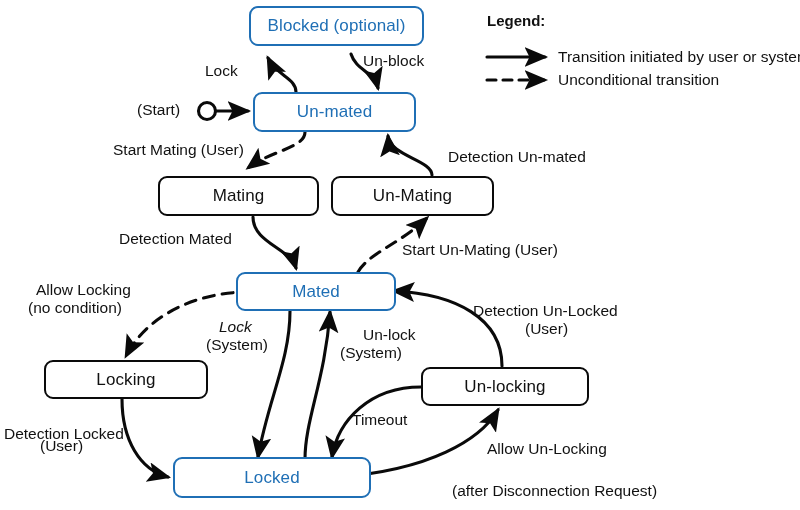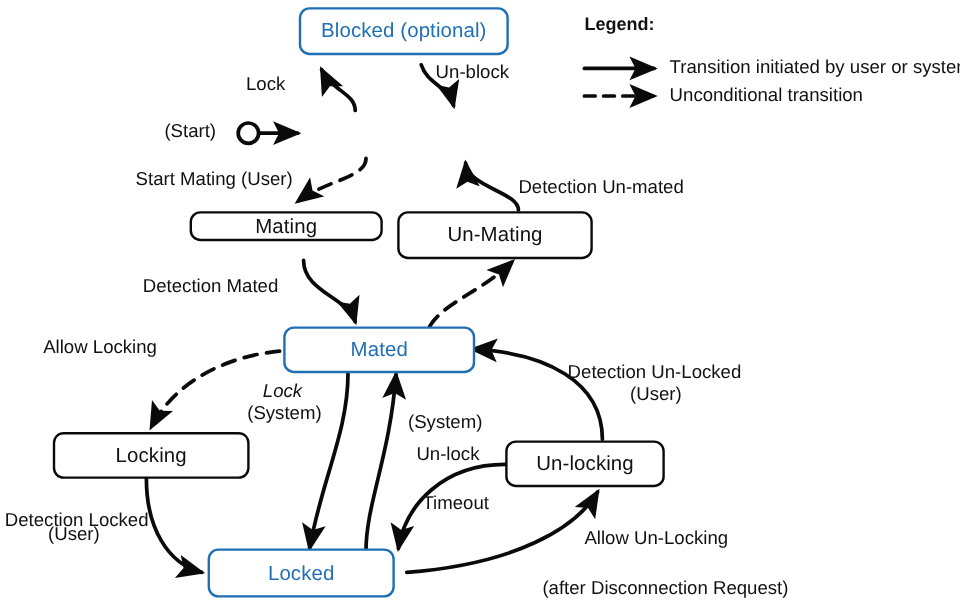--- a/index.html
+++ b/index.html
@@ -115,64 +115,69 @@
 
       <path d="M487,57 L545,57" marker-end="url(#ahleg)"></path>
       <path d="M487,80 L545,80" stroke-dasharray="9 7" marker-end="url(#ahleg)"></path>
     </g>
   </svg>
 
   <div class="node blue" style="left:249px;  top:6px;   width:175px; height:40px;">
     <span>Blocked (optional)</span>
   </div>
 
+  <div class="node blue" style="left:253px;  top:92px;  width:163px; height:40px;">
+    <span>Un-mated</span>
+  </div>
 
-  <div class="node black" style="left:158px;  top:176px; width:161px; height:25px;">
+  <div class="node black" style="left:158px;  top:176px; width:161px; height:40px;">
     <span>Mating</span>
   </div>
 
   <div class="node black" style="left:331px;  top:176px; width:163px; height:40px;">
     <span>Un-Mating</span>
   </div>
 
   <div class="node black" style="left:44px;   top:360px; width:164px; height:39px;">
     <span>Locking</span>
   </div>
 
   <div class="node blue" style="left:236px;  top:272px; width:160px; height:39px;">
     <span>Mated</span>
   </div>
 
-  <div class="node black" style="left:421px;  top:367px; width:133px; height:39px;">
+  <div class="node black" style="left:421px;  top:367px; width:168px; height:39px;">
     <span>Un-locking</span>
   </div>
 
-  <div class="node blue" style="left:173px;  top:457px; width:156px; height:41px;justify-content:center;">
+  <div class="node blue" style="left:173px;  top:457px; width:198px; height:41px;justify-content:center;">
     <span>Locked</span>
   </div>
 
   <div class="lbl" style="left:137px; top:101px;">(Start)</div>
 
   <div class="lbl" style="left:205px; top:62px;">Lock</div>
 
   <div class="lbl" style="left:363px; top:52px;">Un-block</div>
 
   <div class="lbl" style="left:113px; top:141px;">Start Mating (User)</div>
 
-  <div class="lbl" style="left:432px; top:148px;">Detection Un-mated</div>
+  <div class="lbl" style="left:448px; top:148px;">Detection Un-mated</div>
 
   <div class="lbl" style="left:119px; top:230px;">Detection Mated</div>
 
+  <div class="lbl" style="left:402px; top:241px;">Start Un-Mating (User)</div>
 
   <div class="lbl c" style="left:36px;  top:281px;">Allow Locking</div>
+  <div class="lbl c" style="left:28px;  top:299px;">(no condition)</div>
 
   <div class="lbl" style="left:219px; top:318px;font-style:italic;">Lock</div>
   <div class="lbl" style="left:206px; top:336px;">(System)</div>
 
-  <div class="lbl" style="left:347px; top:326px;margin-top:44px;">Un-lock</div>
+  <div class="lbl" style="left:363px; top:326px;">Un-lock</div>
   <div class="lbl" style="left:340px; top:344px;">(System)</div>
 
   <div class="lbl" style="left:4px;   top:425px;">Detection Locked</div>
   <div class="lbl" style="left:40px;  top:437px;">(User)</div>
 
   <div class="lbl" style="left:473px; top:302px;">Detection Un-Locked</div>
   <div class="lbl" style="left:525px; top:320px;">(User)</div>
 
   <div class="lbl" style="left:352px; top:411px;">Timeout</div>
 

